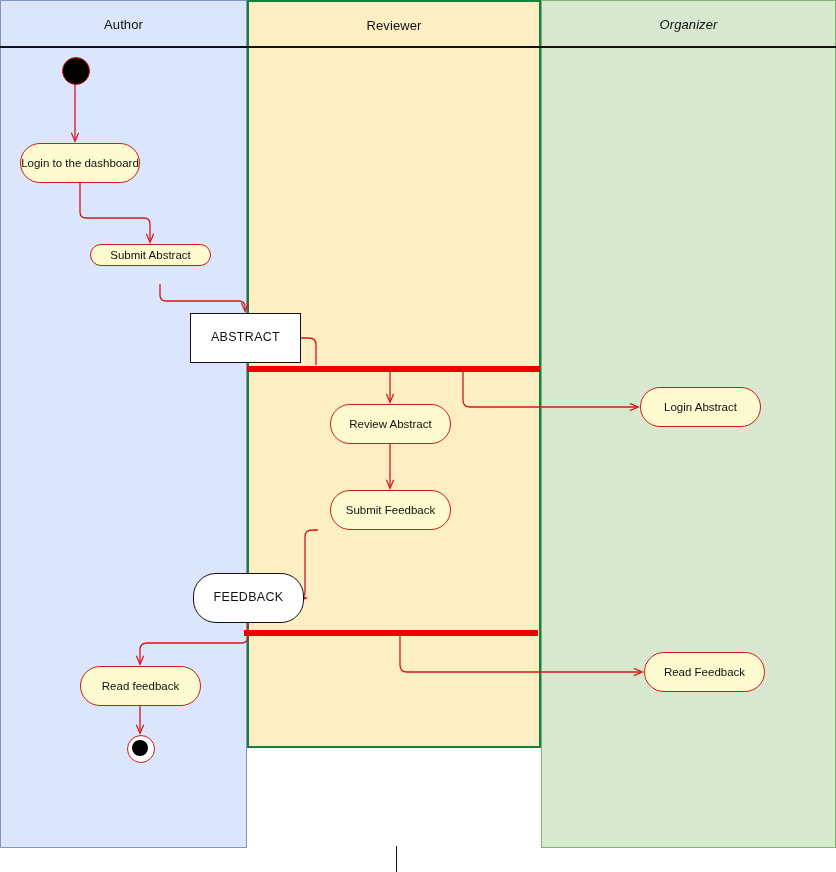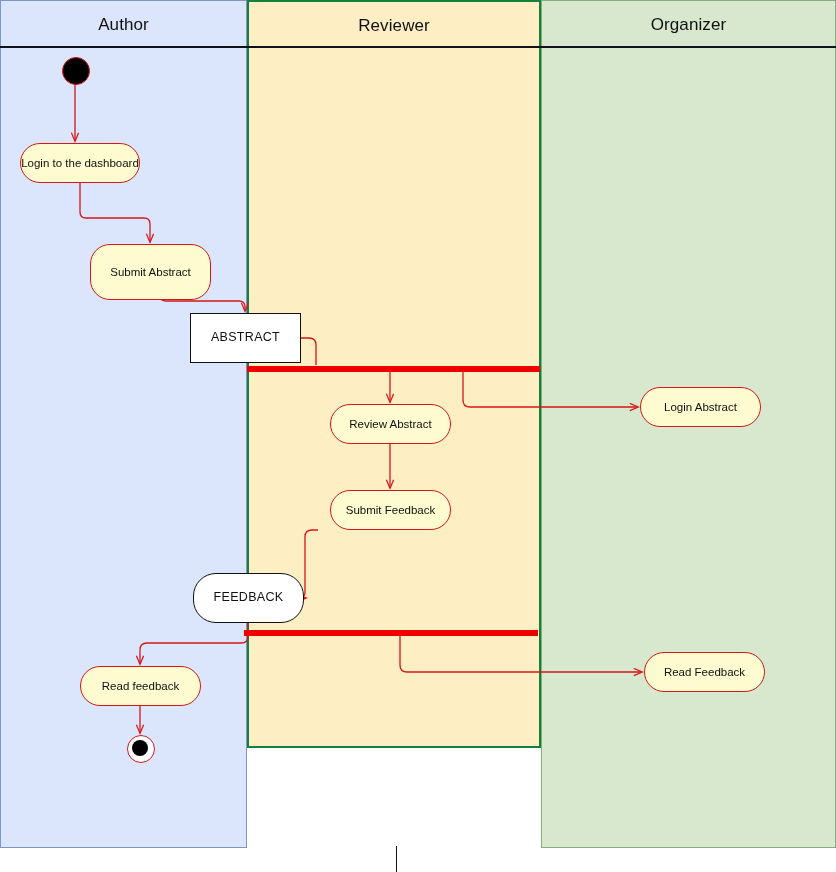--- a/index.html
+++ b/index.html
@@ -18,21 +18,21 @@
   }
   .lane-header-label{
     position:absolute;
     left:0;
     right:0;
     top:0;
     height:47px;
     display:flex;
     align-items:center;
     justify-content:center;
-    font-size:17px;
+    font-size:13px;
     color:#111111;
     letter-spacing:.1px;
   }
   .lane-divider{
     position:absolute;
     height:1.6px;
     background:#12121a;
     top:46px;
   }
   svg#wires{
@@ -106,21 +106,21 @@
 <div id="canvas">
 
   <div class="lane" id="lane-author" style="left:0px;width:247px;height:848px;background:#dbe5fb;border:1px solid #7f96c4;">
     <div class="lane-header-label">Author</div>
   </div>
 
   <div class="lane" id="lane-reviewer" style="left:247px;width:294px;height:748px;background:#fdeec4;border:2px solid #15803d;">
     <div class="lane-header-label">Reviewer</div>
   </div>
 
-  <div class="lane" id="lane-organizer" style="left:541px;width:295px;height:848px;background:#d7e8cf;border:1px solid #86ae78;">
+  <div class="lane" id="lane-organizer" style="left:541px;width:295px;height:848px;background:#d7e8cf;border:1px solid #86ae78;font-style:italic;">
     <div class="lane-header-label">Organizer</div>
   </div>
 
   <div class="lane-divider" style="left:0px;width:247px;"></div>
   <div class="lane-divider" style="left:247px;width:294px;"></div>
   <div class="lane-divider" style="left:541px;width:295px;"></div>
 
   <svg id="wires" viewBox="0 0 836 872" xmlns="http://www.w3.org/2000/svg">
     <defs>
       <marker id="ah" markerWidth="11" markerHeight="11" refX="9.2" refY="4" orient="auto" markerUnits="userSpaceOnUse">
@@ -154,21 +154,21 @@
       <path d="M140,706 L140,733"></path>
     </g>
   </svg>
 
   <div class="init-node" style="left:62px;top:57px;width:26px;height:26px;"></div>
 
   <div class="node activity" style="left:20px;top:143px;width:120px;height:40px;">
     <span>Login to the dashboard</span>
   </div>
 
-  <div class="node activity" style="left:90px;top:244px;width:121px;height:56px;">
+  <div class="node activity" style="left:90px;top:244px;width:121px;height:22px;">
     <span>Submit Abstract</span>
   </div>
 
   <div class="node object" style="left:190px;top:313px;width:111px;height:50px;">
     <span>ABSTRACT</span>
   </div>
 
   <div class="forkbar" style="left:247px;top:366px;width:293px;"></div>
 
   <div class="node activity" style="left:330px;top:404px;width:121px;height:40px;">

